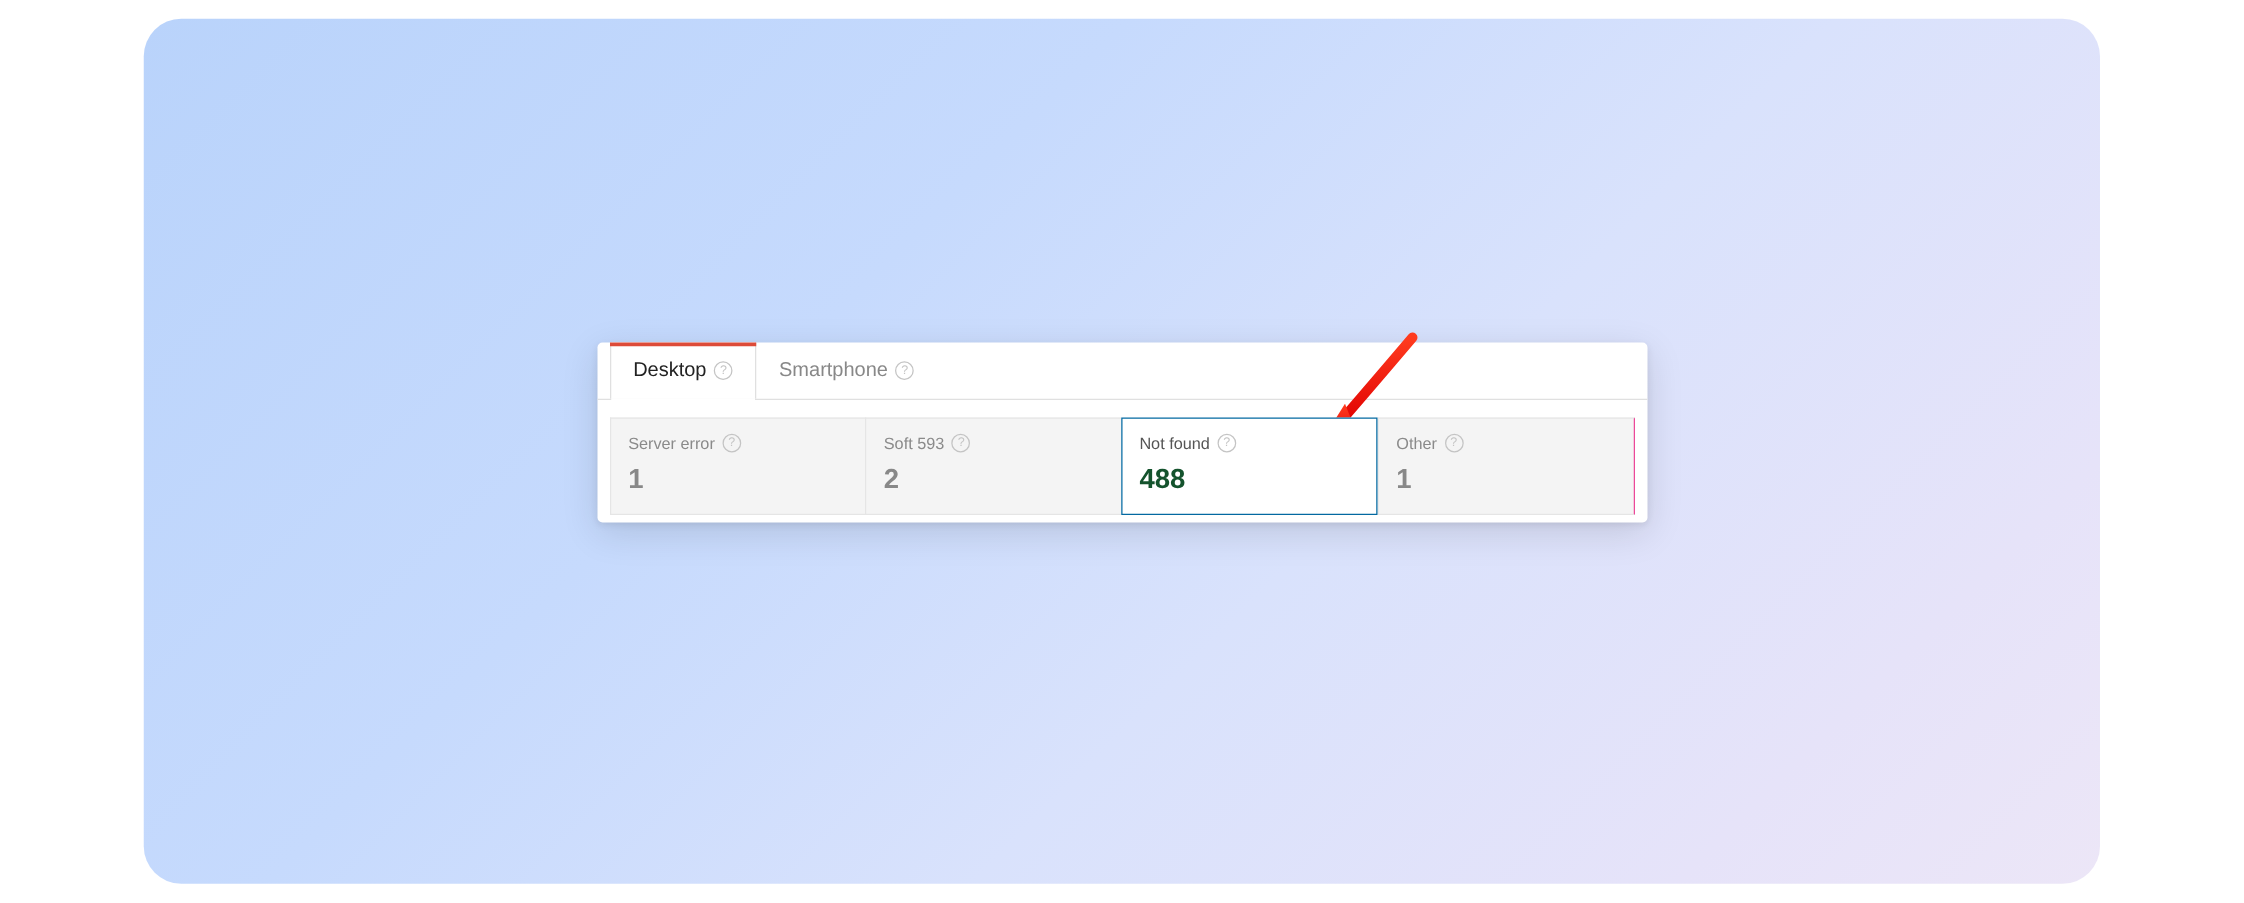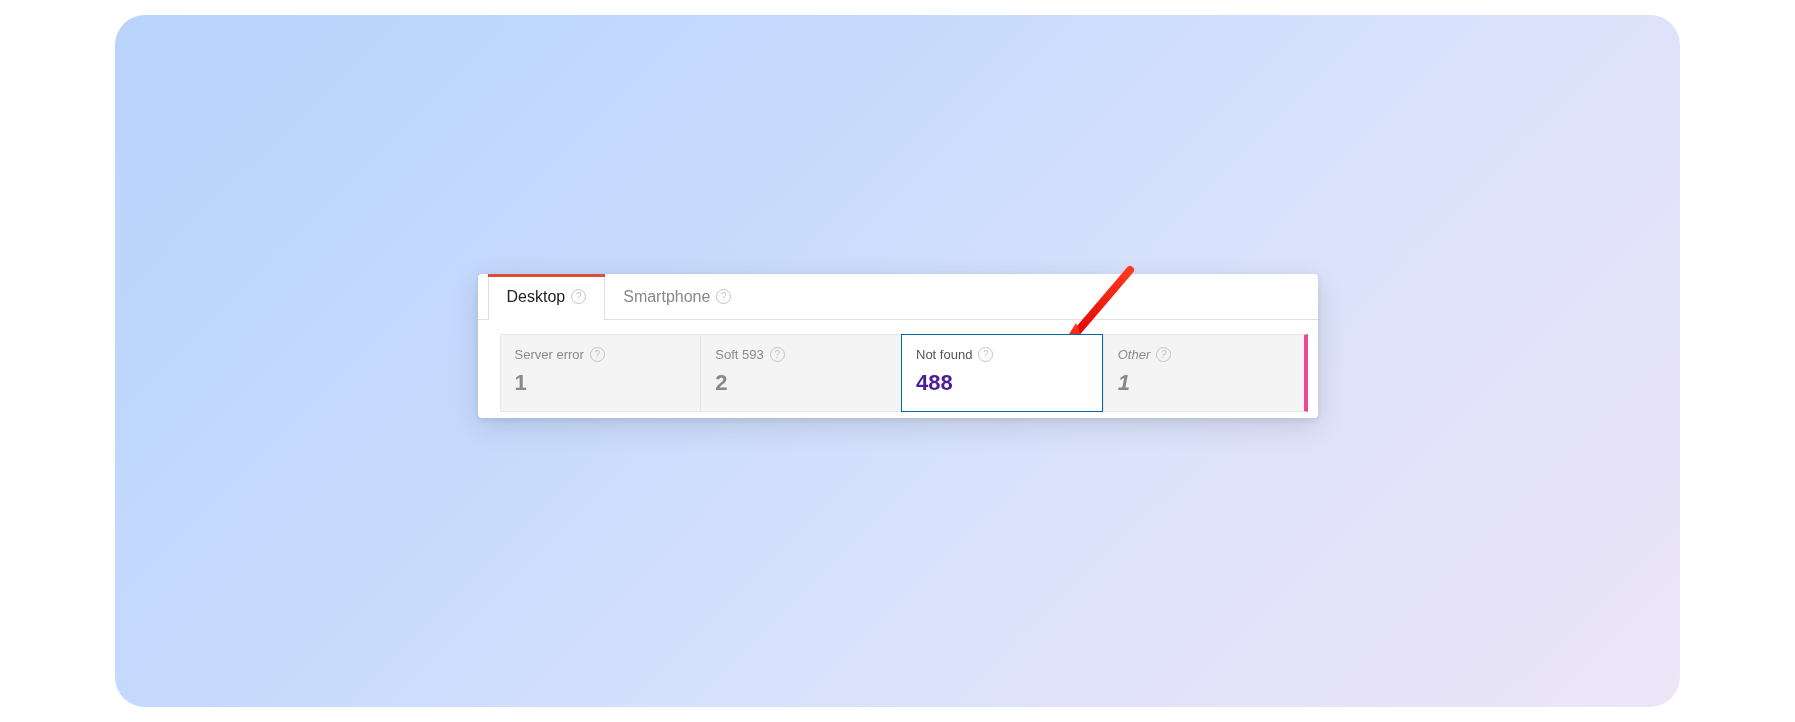--- a/index.html
+++ b/index.html
@@ -84,35 +84,34 @@
       color: #c4c4c4;
       font-size: 10px;
       align-items: center;
       justify-content: center;
       margin-left: 6px;
       font-weight: normal;
       font-family: Arial, sans-serif;
     }
     .cards {
       display: flex;
-      padding: 14px 10px 4px 22px;
+      padding: 14px 10px 4px 10px;
       gap: 0;
     }
     .card {
       flex: 1;
       background: #f4f4f4;
       border: 1px solid #e5e5e5;
       border-right: none;
       padding: 12px 14px 14px 14px;
       min-height: 78px;
       cursor: pointer;
     }
     .card:last-child {
-      border-right: 4px solid #ec4899;
-      font-style: italic;
+      border-right: 1px solid #ec4899;
     }
     .card.selected {
       background: #fff;
       border: 1px solid #0369a1;
       position: relative;
       z-index: 1;
     }
     .card-label {
       font-size: 13px;
       color: #8a8a8a;
@@ -122,21 +121,21 @@
     .card.selected .card-label {
       color: #555;
     }
     .card-value {
       font-size: 22px;
       font-weight: bold;
       color: #888;
       margin-top: 8px;
     }
     .card.selected .card-value {
-      color: #4c1d95;
+      color: #14532d;
     }
     .arrow {
       position: absolute;
       pointer-events: none;
     }
   </style>
 </head>
 <body>
 
 <div class="outer">

